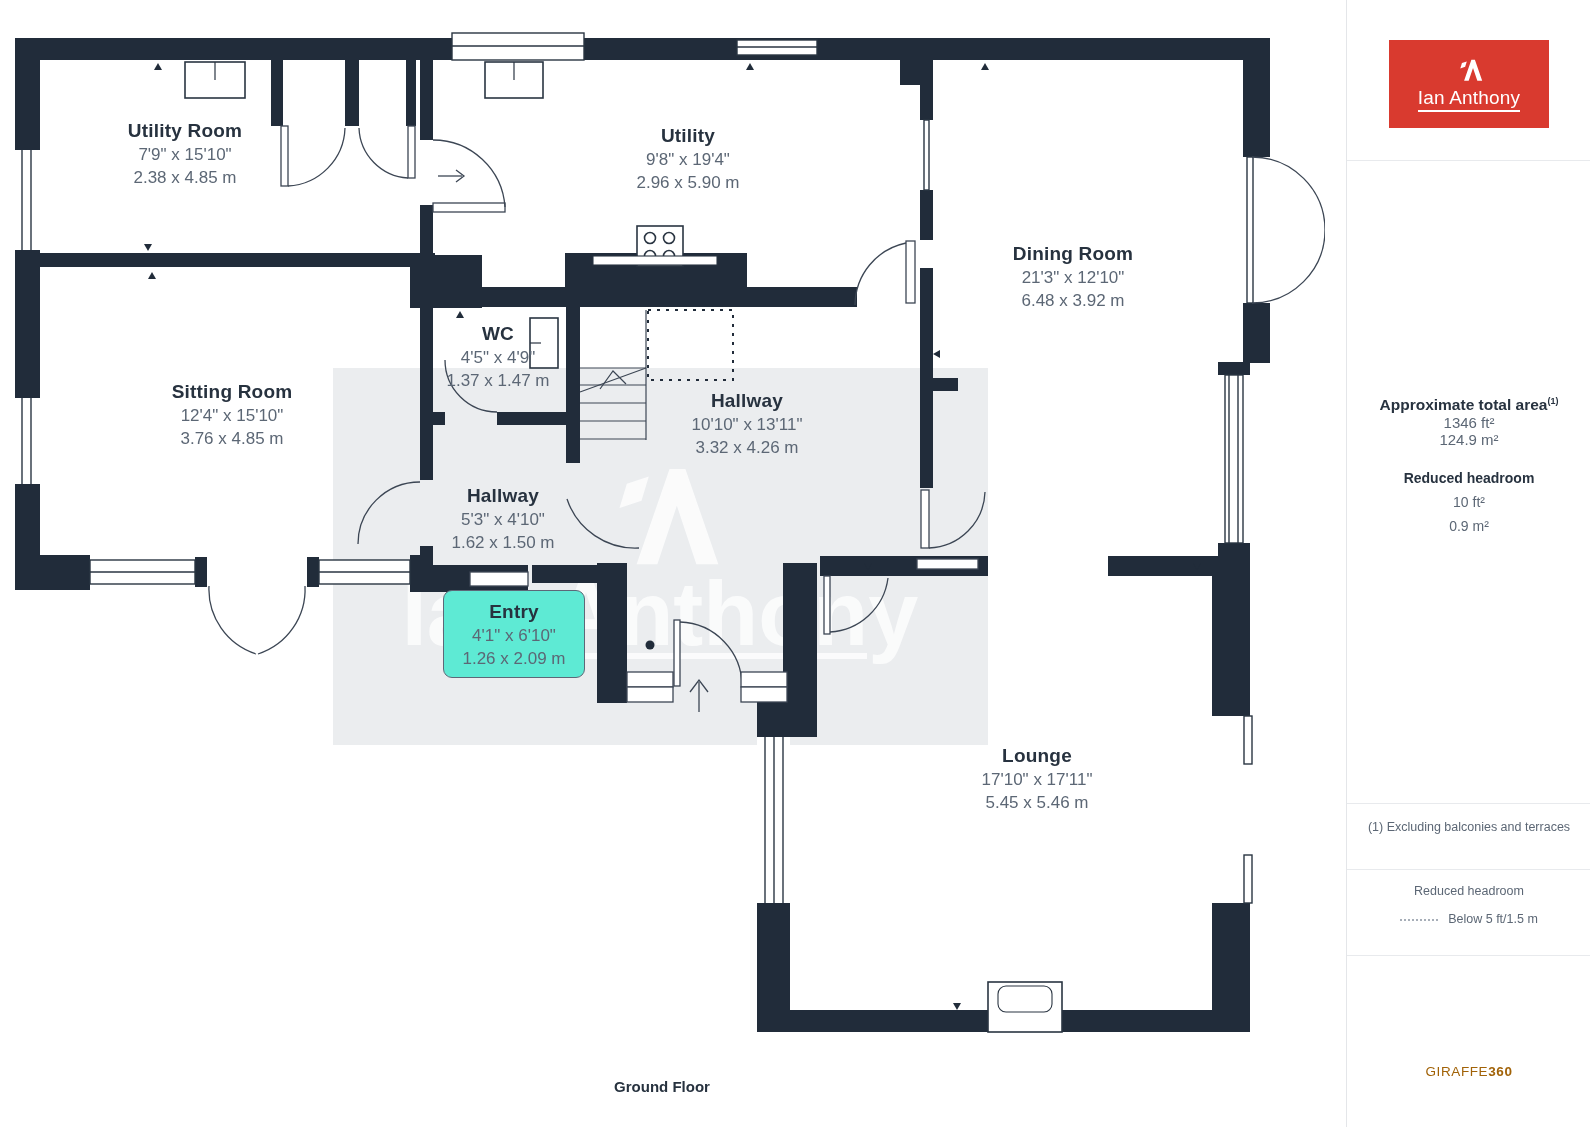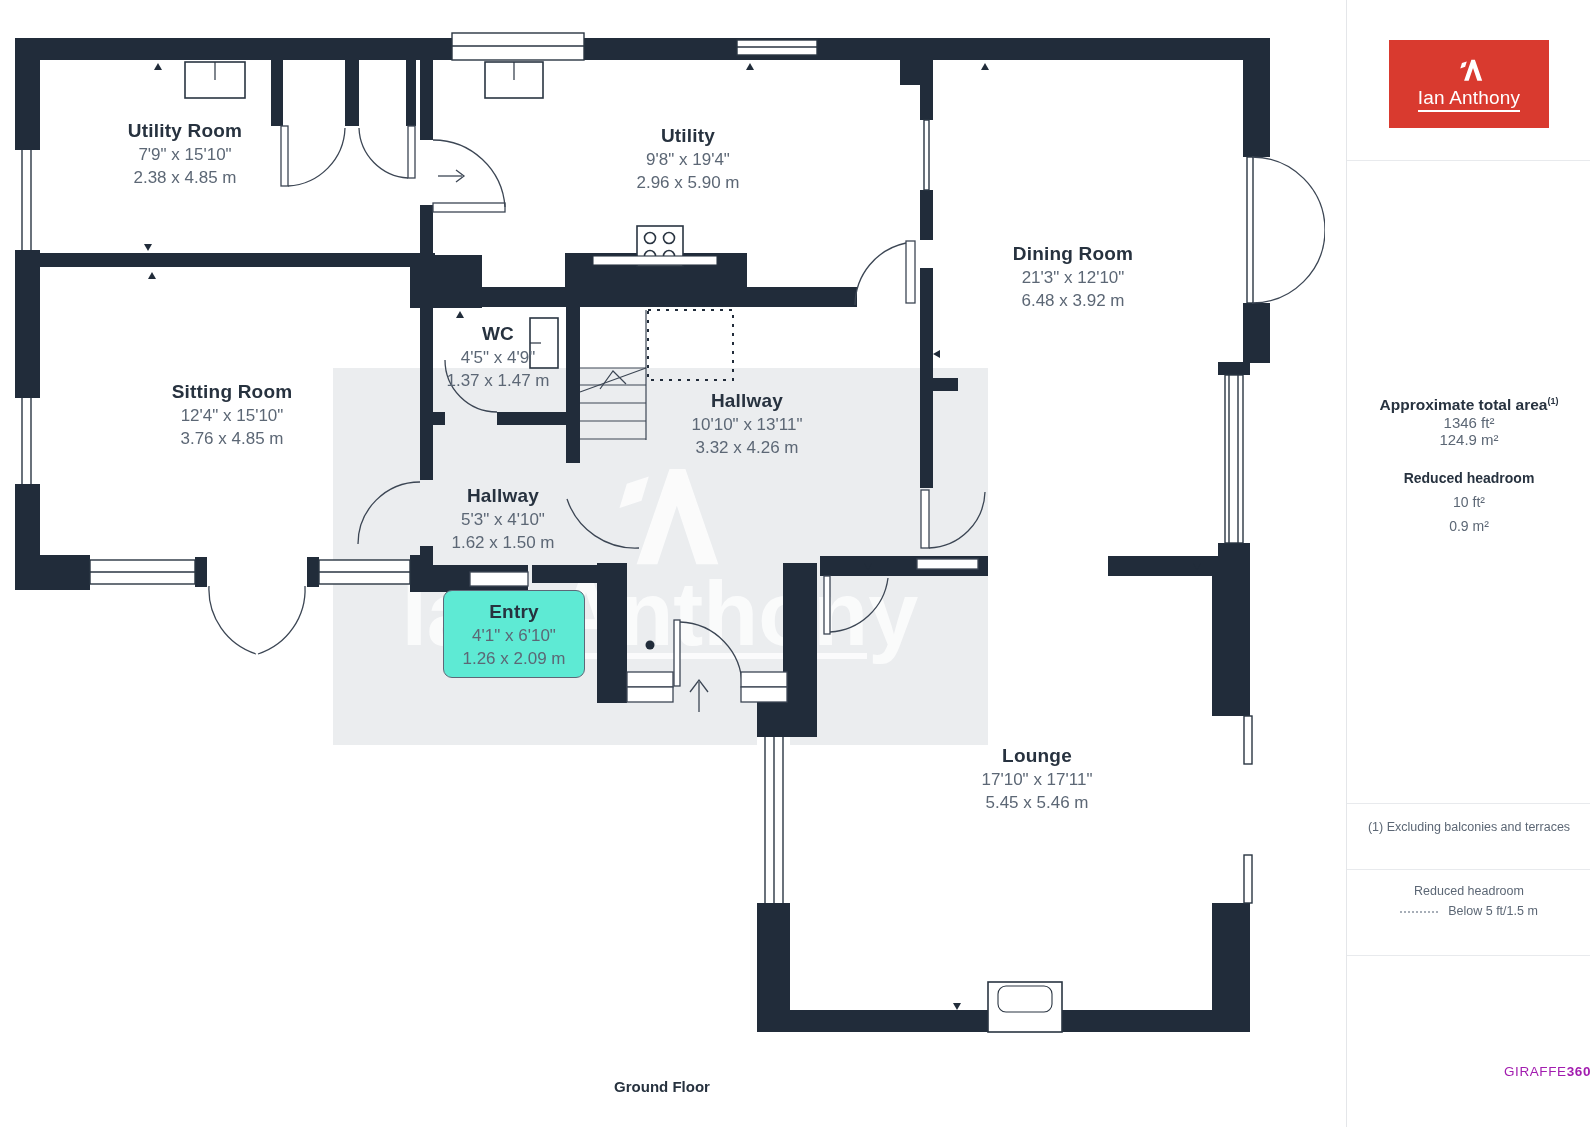--- a/index.html
+++ b/index.html
@@ -37,28 +37,28 @@
     padding-bottom:1px;letter-spacing:.2px;
   }
   .area-block{position:absolute;left:0;top:396px;width:244px;text-align:center;}
   .area-title{font-size:15.5px;font-weight:700;color:#27323f;text-align:center;}
   .area-sup{font-size:9px;vertical-align:super;font-weight:700;color:#27323f;}
   .area-val{font-size:15px;color:#5c6775;}
   .rh-title{font-size:14px;font-weight:700;color:#27323f;margin-top:22px;}
   .rh-val{font-size:14px;color:#5c6775;margin-top:8px;}
   .footnote{position:absolute;left:0;top:820px;width:244px;text-align:center;font-size:12.5px;color:#5c6775;}
   .legend{position:absolute;left:0;top:884px;width:244px;text-align:center;font-size:12.5px;color:#5c6775;}
-  .legend-row{margin-top:6px;}
+  .legend-row{margin-top:14px;}
   .legend-dots{display:inline-block;width:38px;border-top:2px dotted #a7aeb8;vertical-align:middle;margin-right:10px;}
   .disclaimer{
     position:absolute;left:22px;top:970px;width:200px;text-align:center;
     font-size:12.5px;line-height:17.5px;color:#5c6775;
   }
-  .brand{position:absolute;left:0;top:1064px;width:244px;text-align:right;
-    font-size:13.5px;color:#a21caf;letter-spacing:.6px;}
+  .brand{position:absolute;left:0;top:1064px;width:244px;text-align:center;
+    font-size:13.5px;color:#a16207;letter-spacing:.6px;}
   .brand b{font-weight:700;}
 </style>
 </head>
 <body>
 
 <svg class="plan-svg" width="1325" height="1127" viewBox="0 0 1325 1127">
   <defs>
     <symbol id="ia-mark" viewBox="0 0 100 100">
       <path d="M30 92 L57 14 L70 14 L97 92 L79 92 L63 44 L47 92 Z"></path>
       <path d="M22 26 L40 20 L34 40 L16 46 Z"></path>

